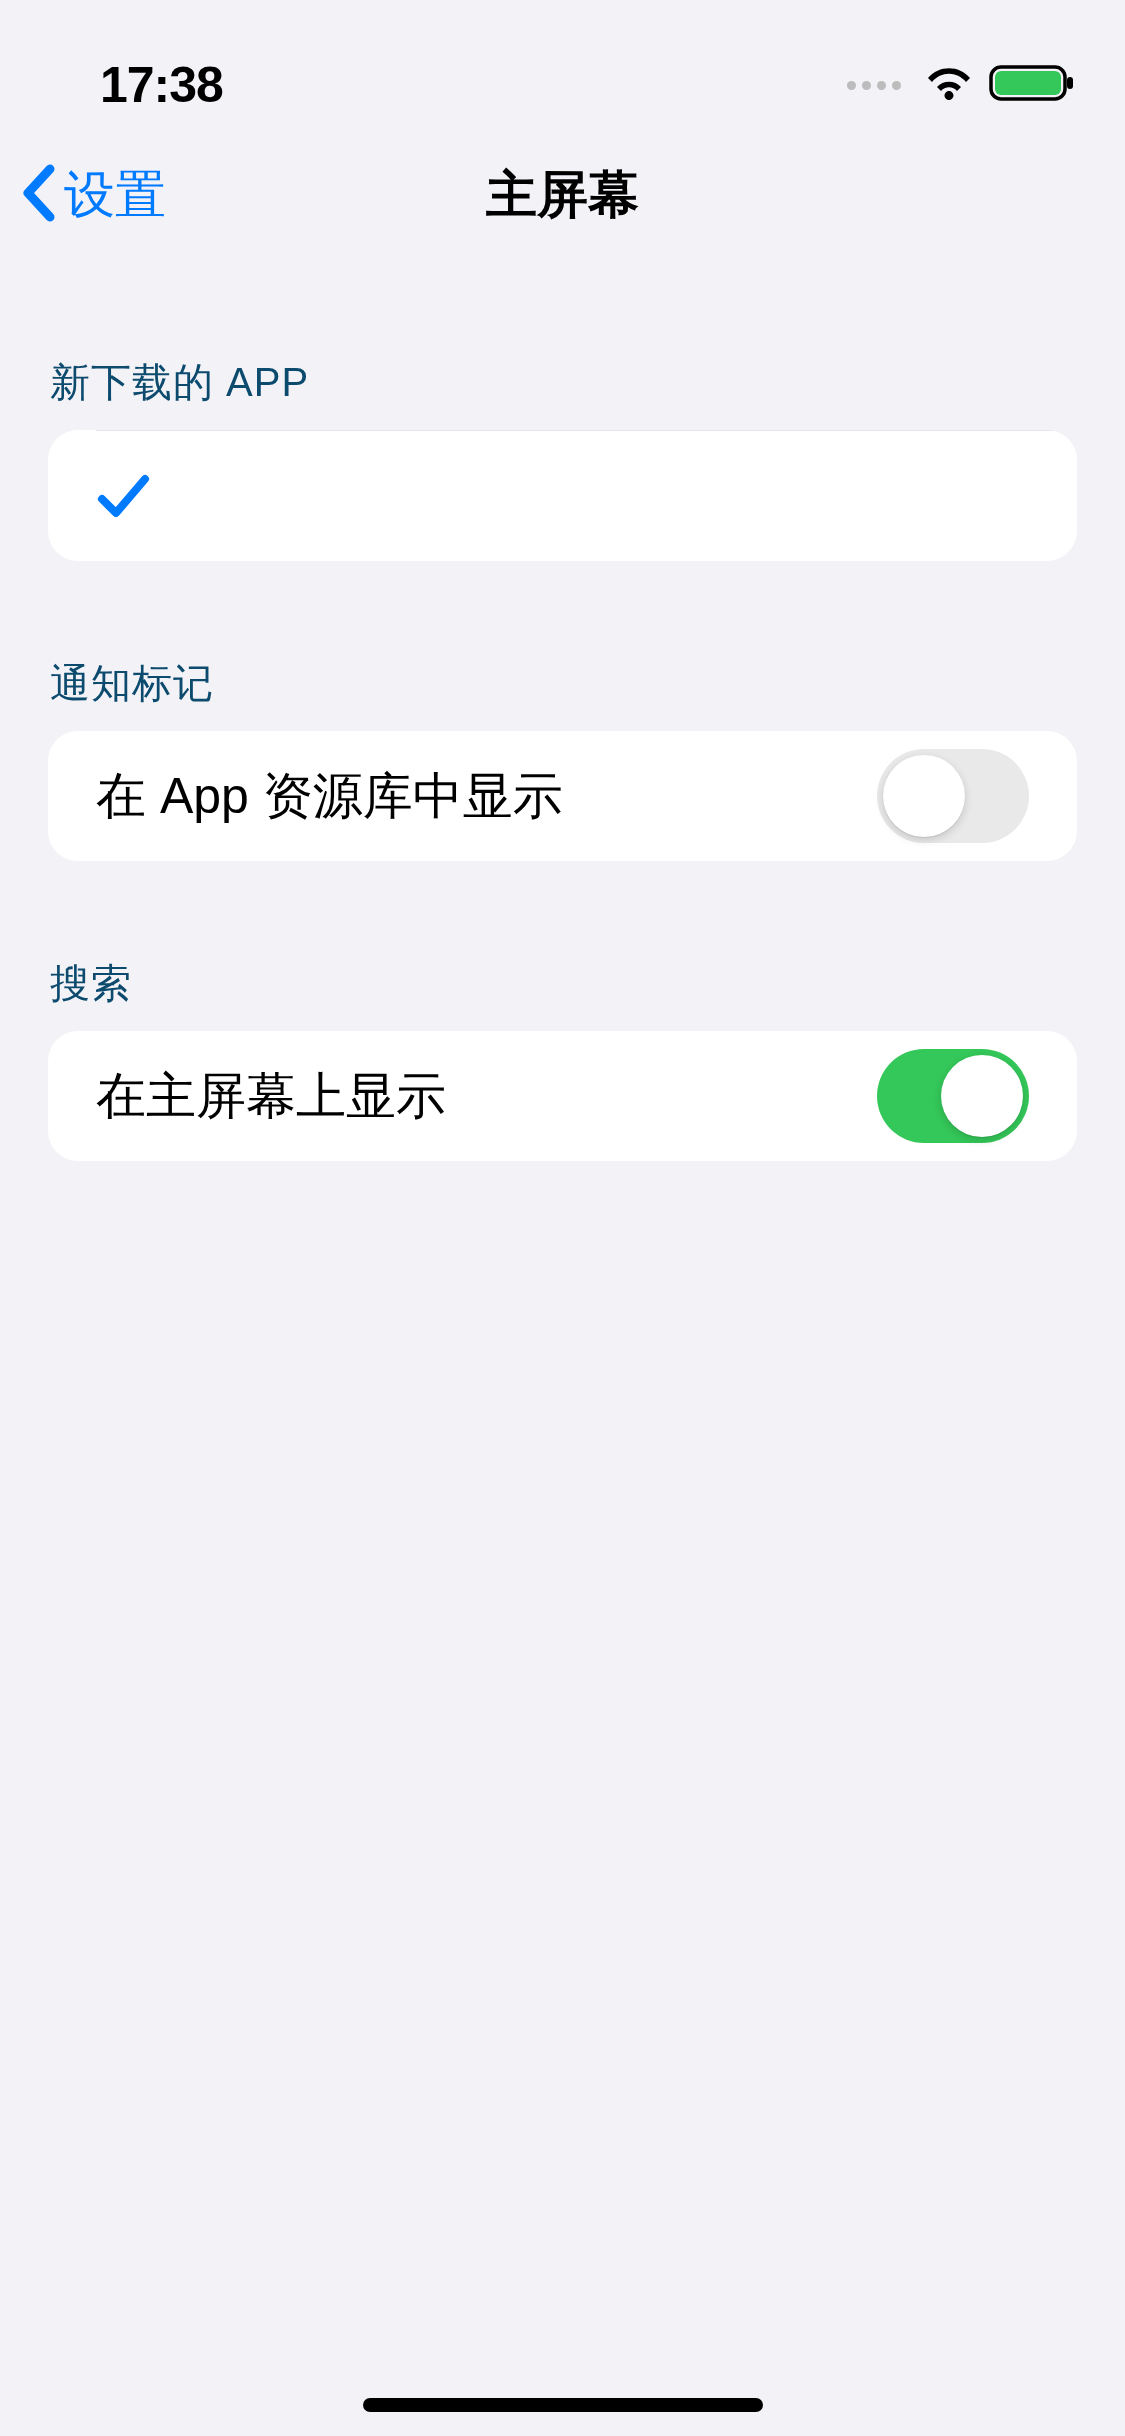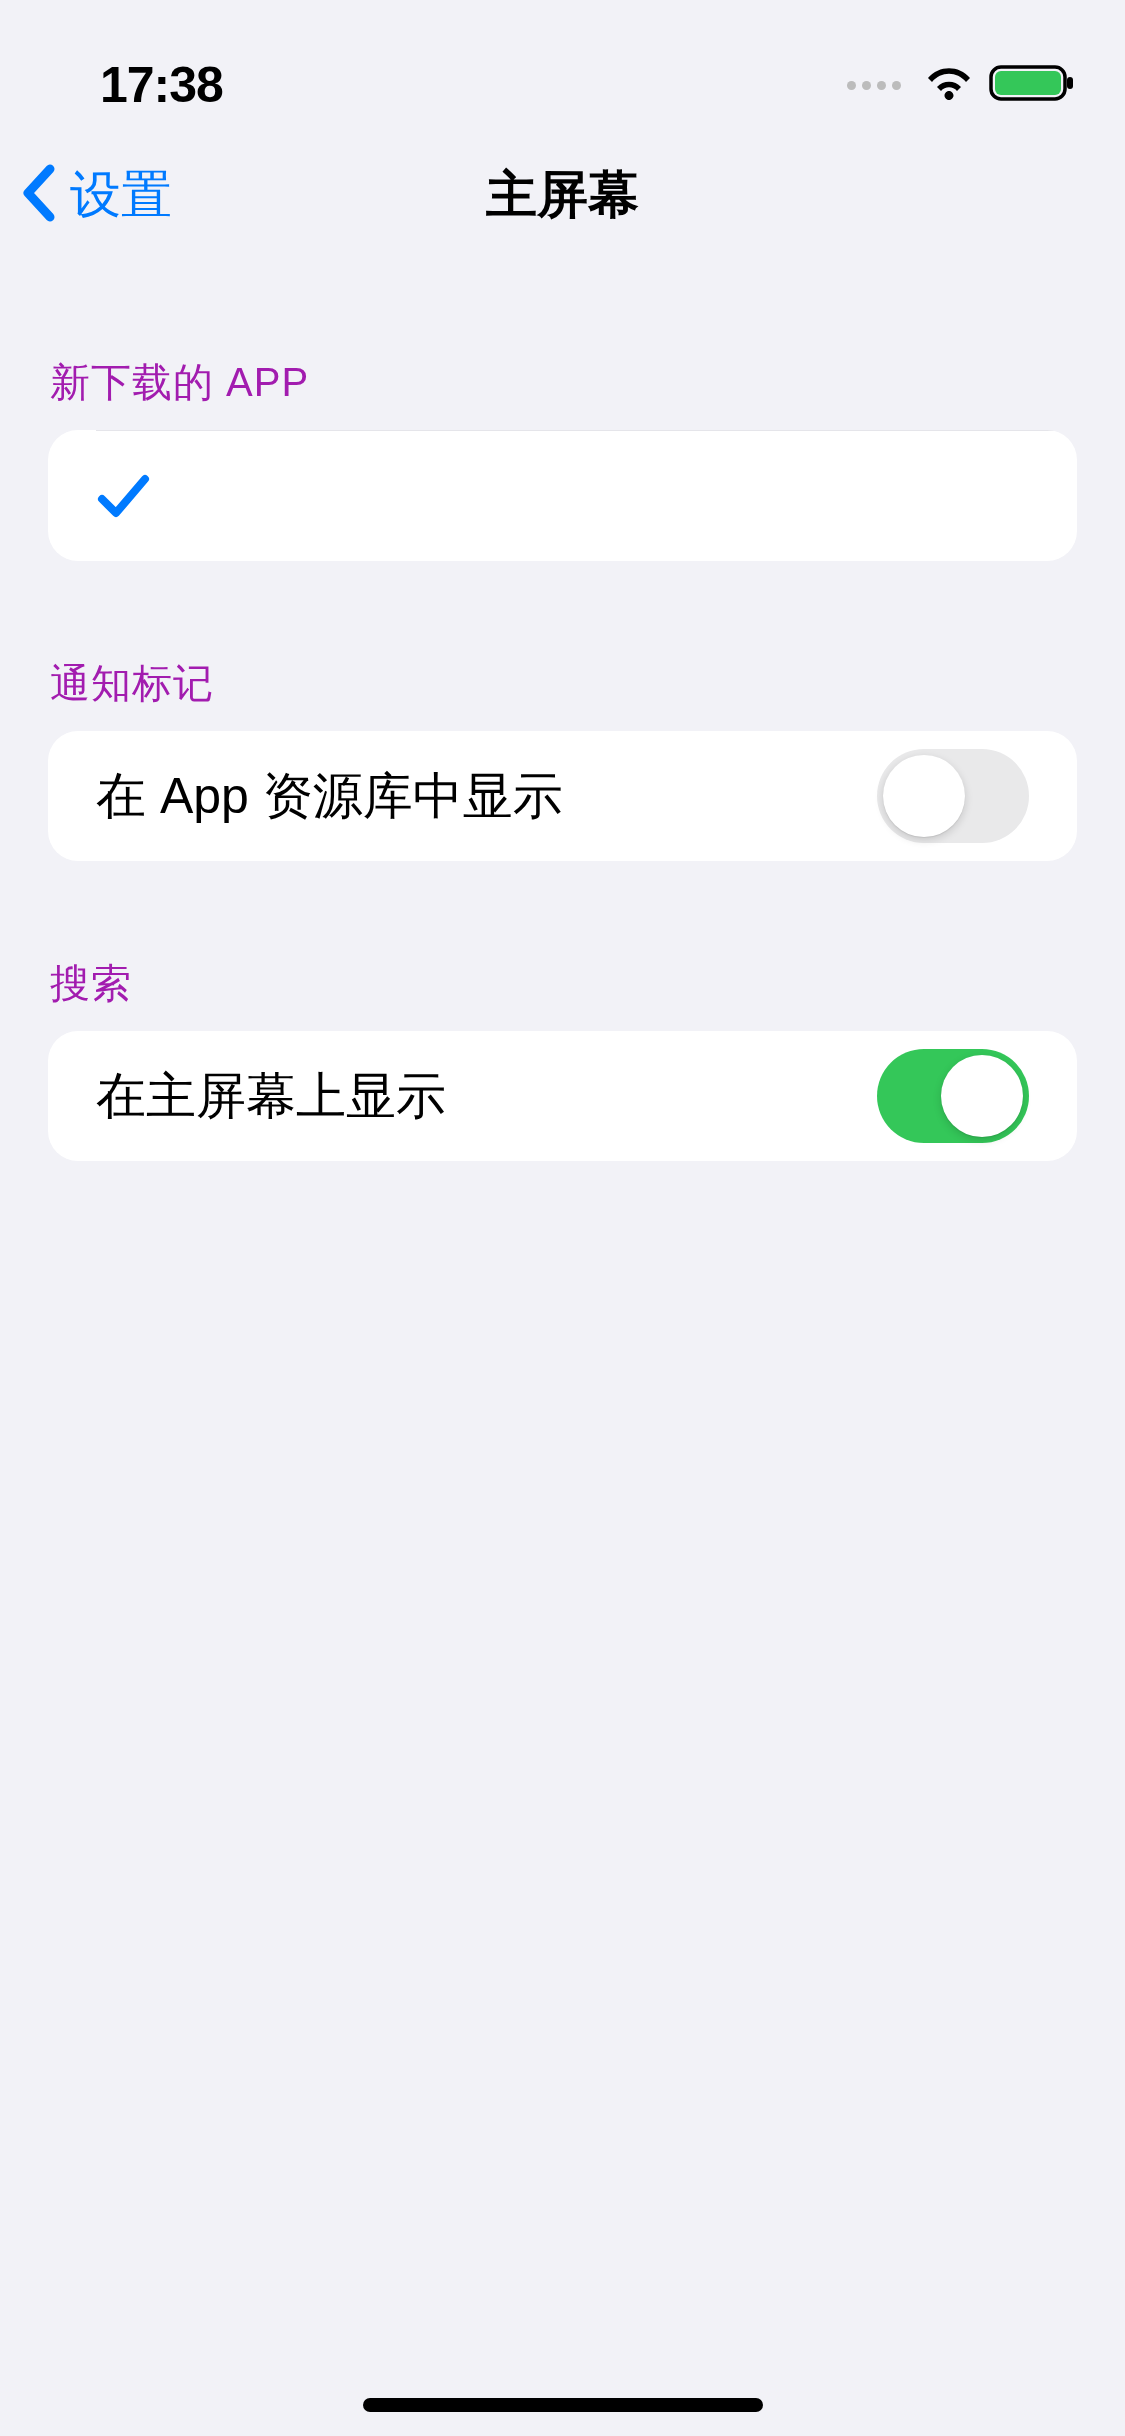--- a/index.html
+++ b/index.html
@@ -45,39 +45,39 @@
     }
     .nav-bar {
       display: flex;
       align-items: center;
       height: 130px;
       position: relative;
     }
     .back-button {
       display: flex;
       align-items: center;
-      gap: 10px;
+      gap: 4px;
       position: absolute;
       left: 20px;
       cursor: pointer;
     }
     .back-label {
       color: #007aff;
       font-size: 51px;
     }
     .nav-title {
       position: absolute;
       left: 50%;
       transform: translateX(-50%);
       font-size: 51px;
       font-weight: 600;
     }
     .section-header {
       font-size: 40px;
-      color: #a21caf;
+      color: #0c4a6e;
       padding: 0 50px;
       margin-top: 95px;
       margin-bottom: 20px;
       letter-spacing: 1px;
     }
     .section-header:first-of-type {
       margin-top: 100px;
     }
     .group {
       margin: 0 48px;

